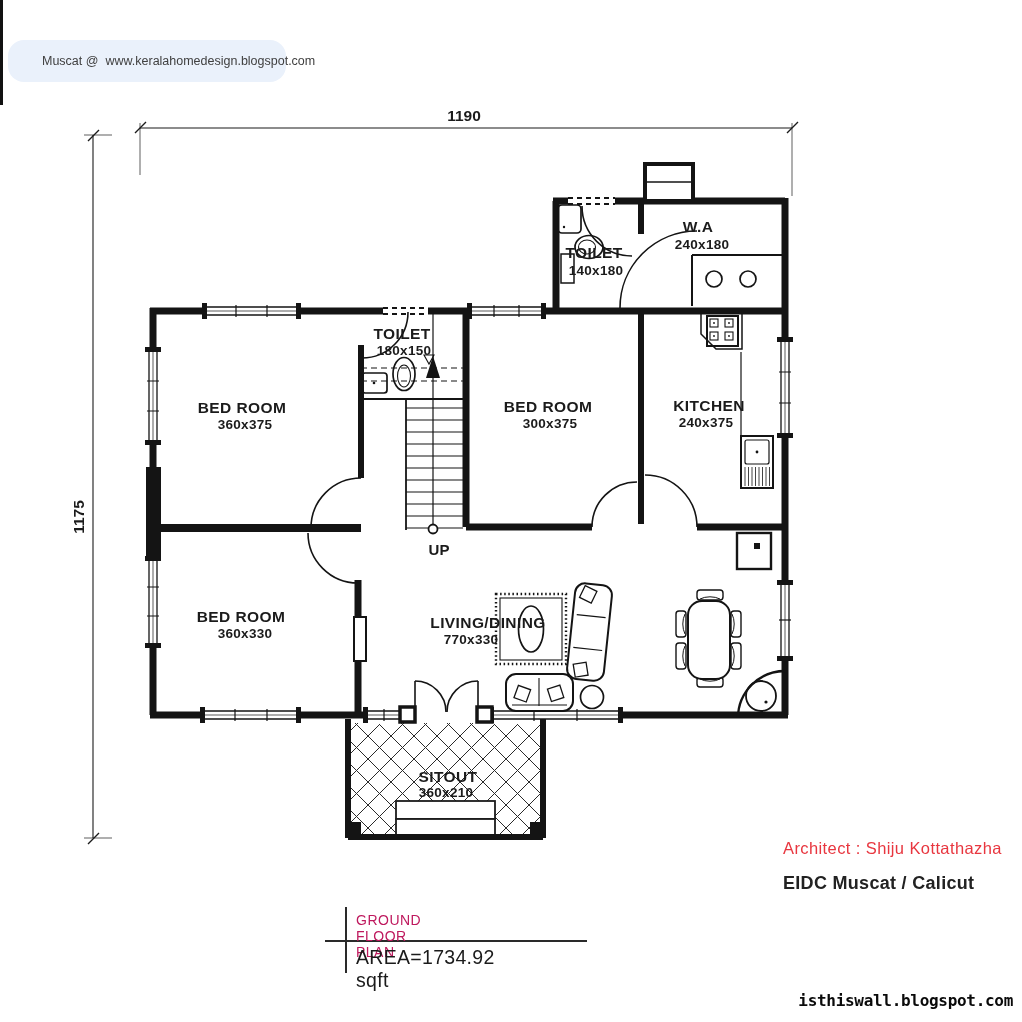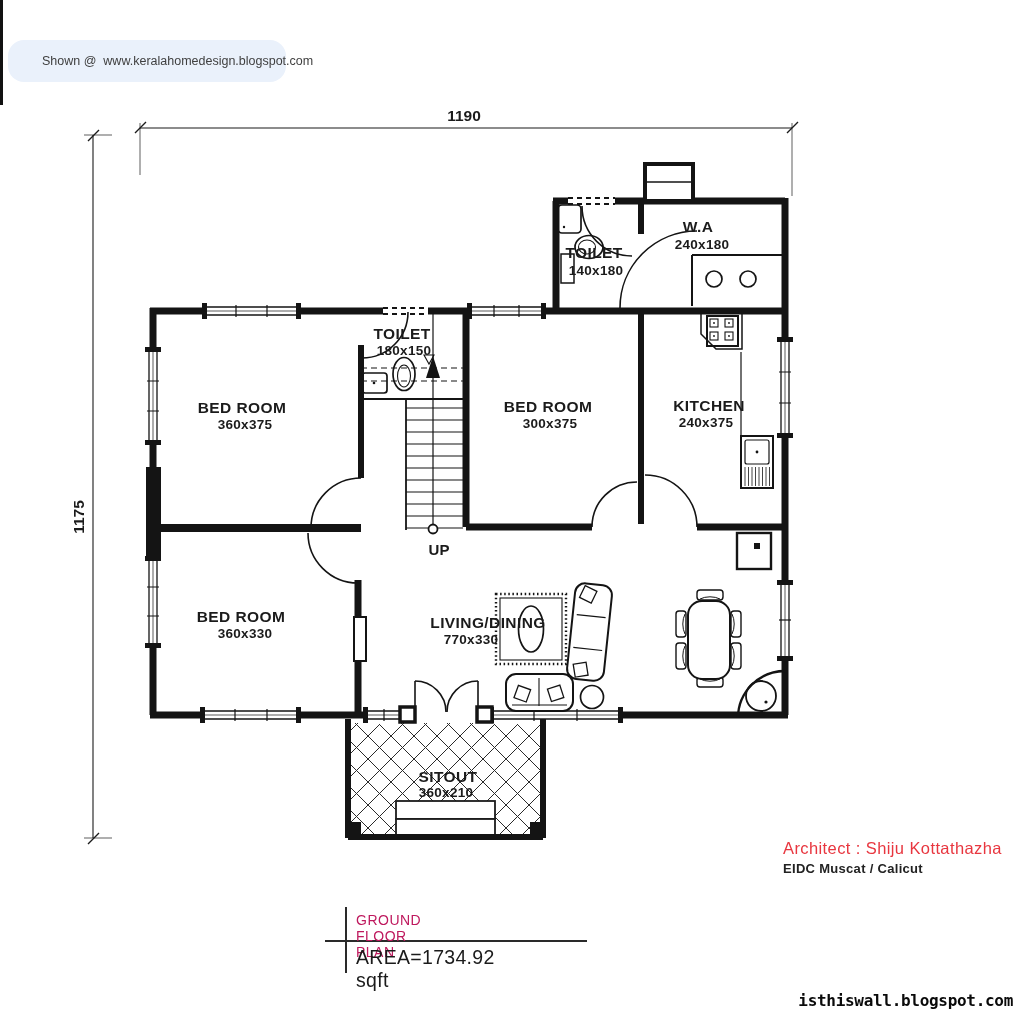--- a/index.html
+++ b/index.html
@@ -9,37 +9,37 @@
   #wm-top{position:absolute;left:8px;top:40px;width:278px;height:42px;border-radius:16px;
           background:#eaf1fb;line-height:42px;padding-left:34px;box-sizing:border-box;
           font-size:12.5px;color:#404040;white-space:pre;}
   #plan-svg{position:absolute;left:0;top:0;}
   .rn{font:700 15.5px "Liberation Sans",sans-serif;letter-spacing:.4px;fill:#1b1b1b;text-anchor:middle;}
   .rs{font:700 13.5px "Liberation Sans",sans-serif;letter-spacing:.3px;fill:#1b1b1b;text-anchor:middle;}
   .dim{font:600 15.5px "Liberation Sans",sans-serif;fill:#1b1b1b;text-anchor:middle;}
   .up{font:600 15px "Liberation Sans",sans-serif;fill:#1b1b1b;text-anchor:middle;}
   #architect{position:absolute;left:783px;top:839px;}
   #architect .a1{font-weight:400;font-size:16.5px;letter-spacing:.4px;color:#e8363f;}
-  #architect .a2{font-weight:600;font-size:13px;color:#222;margin-top:3px;letter-spacing:.3px;}
+  #architect .a2{font-weight:600;font-size:18px;color:#222;margin-top:15px;letter-spacing:.3px;}
   #titleblock{position:absolute;left:0;top:0;}
   #tb-vline{position:absolute;left:345px;top:907px;width:2px;height:66px;background:#2a2a2a;}
   #tb-hline{position:absolute;left:325px;top:940px;width:262px;height:2px;background:#2a2a2a;}
   #tb-title{position:absolute;left:356px;top:912px;font-size:14px;letter-spacing:.5px;color:#be185d;}
   #tb-area{position:absolute;left:356px;top:946px;font-size:19.5px;letter-spacing:.3px;color:#1b1b1b;}
   #wm-bottom{position:absolute;right:9px;top:991px;font-family:"DejaVu Sans Mono",monospace;
              font-weight:700;font-size:16px;letter-spacing:-0.3px;color:#0a0a0a;}
 </style>
 </head>
 <body>
 
 <div id="page">
 
   <div id="edge-line"></div>
 
-  <div id="wm-top" style="background: rgb(234, 241, 251);">Shown @  www.keralahomedesign.blogspot.com</div>
+  <div id="wm-top" style="background: rgb(234, 241, 251);">Muscat @  www.keralahomedesign.blogspot.com</div>
 
   <svg id="plan-svg" width="1022" height="1022" viewBox="0 0 1022 1022">
     <defs>
       <pattern id="hatch" width="23" height="23" patternUnits="userSpaceOnUse">
         <path d="M0,0 L23,23 M23,0 L0,23" stroke="#2a2a2a" stroke-width="1" fill="none"></path>
       </pattern>
     </defs>
 
     <g stroke="#1b1b1b" fill="none">
       <path d="M140,128 H792" stroke-width="1.1"></path>

